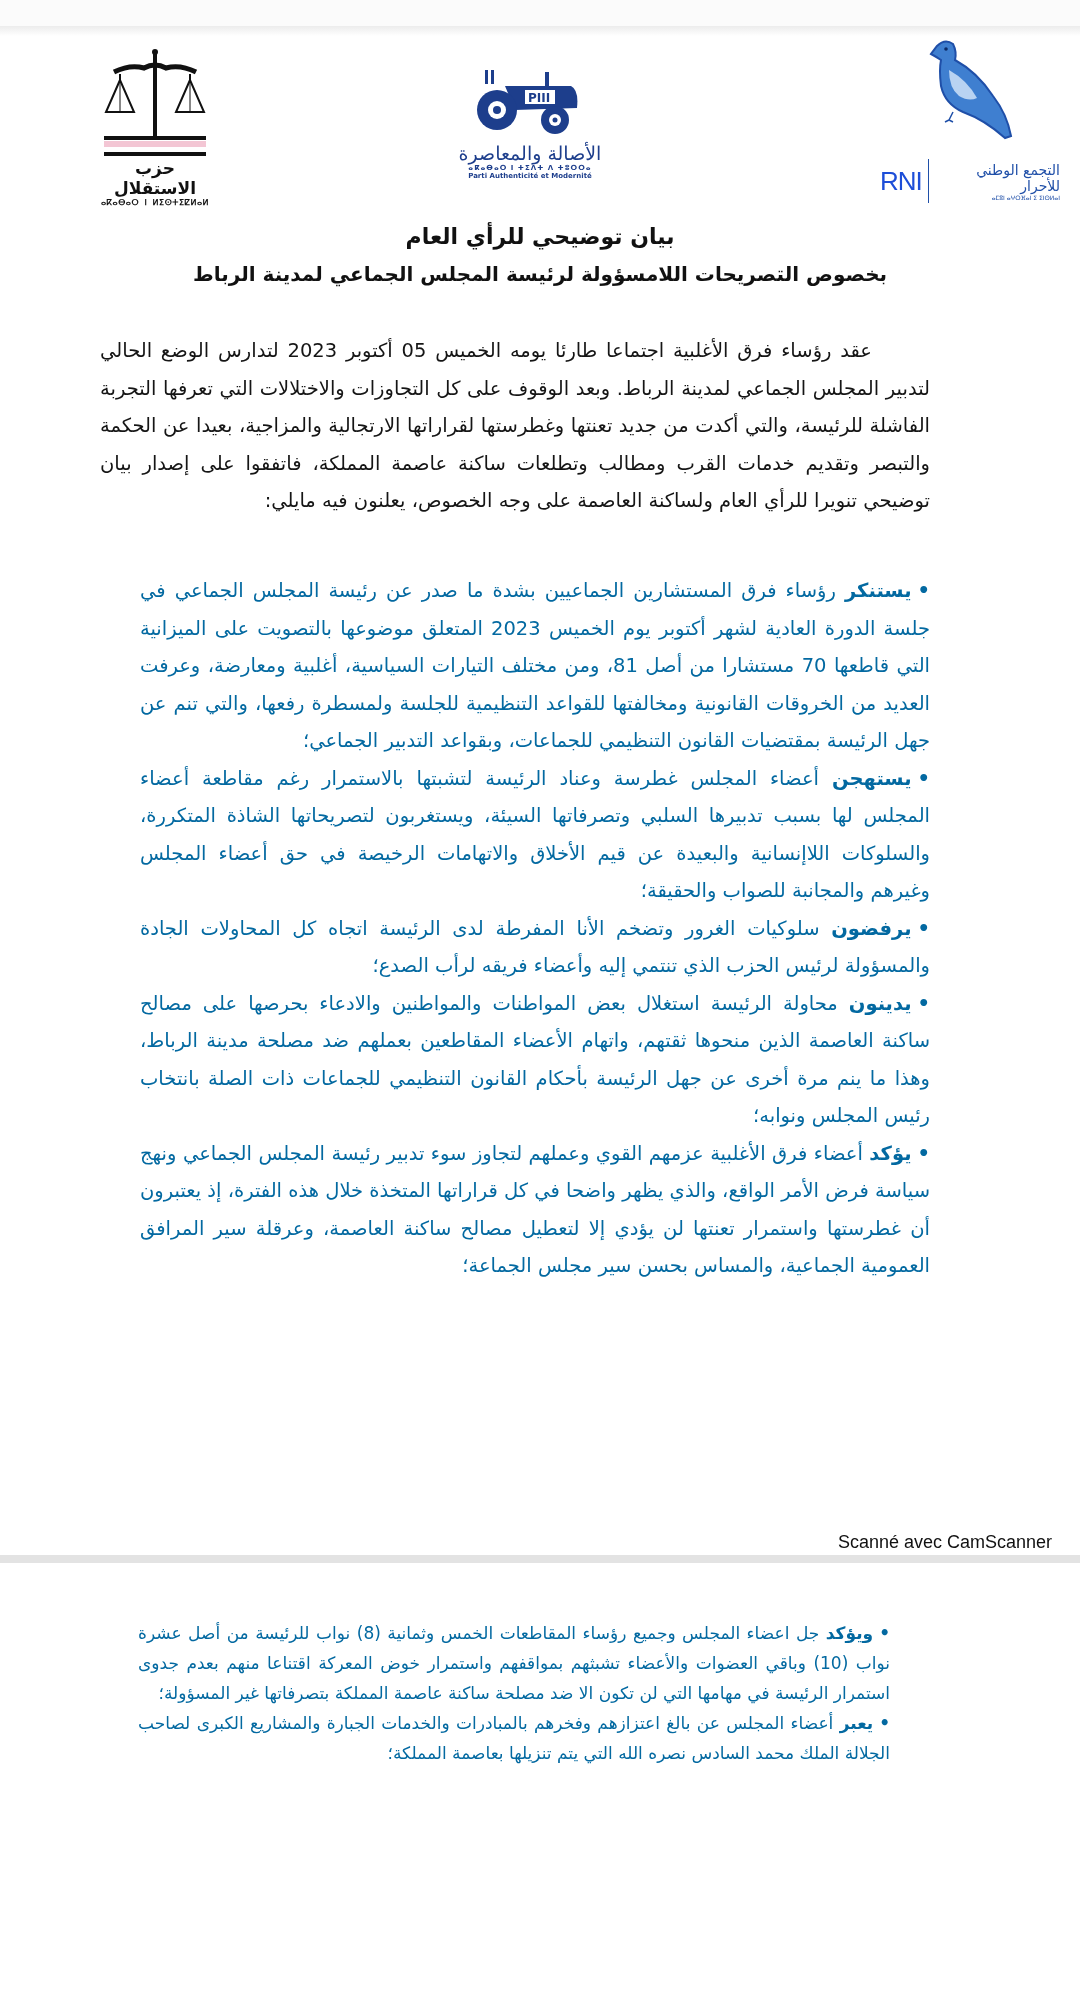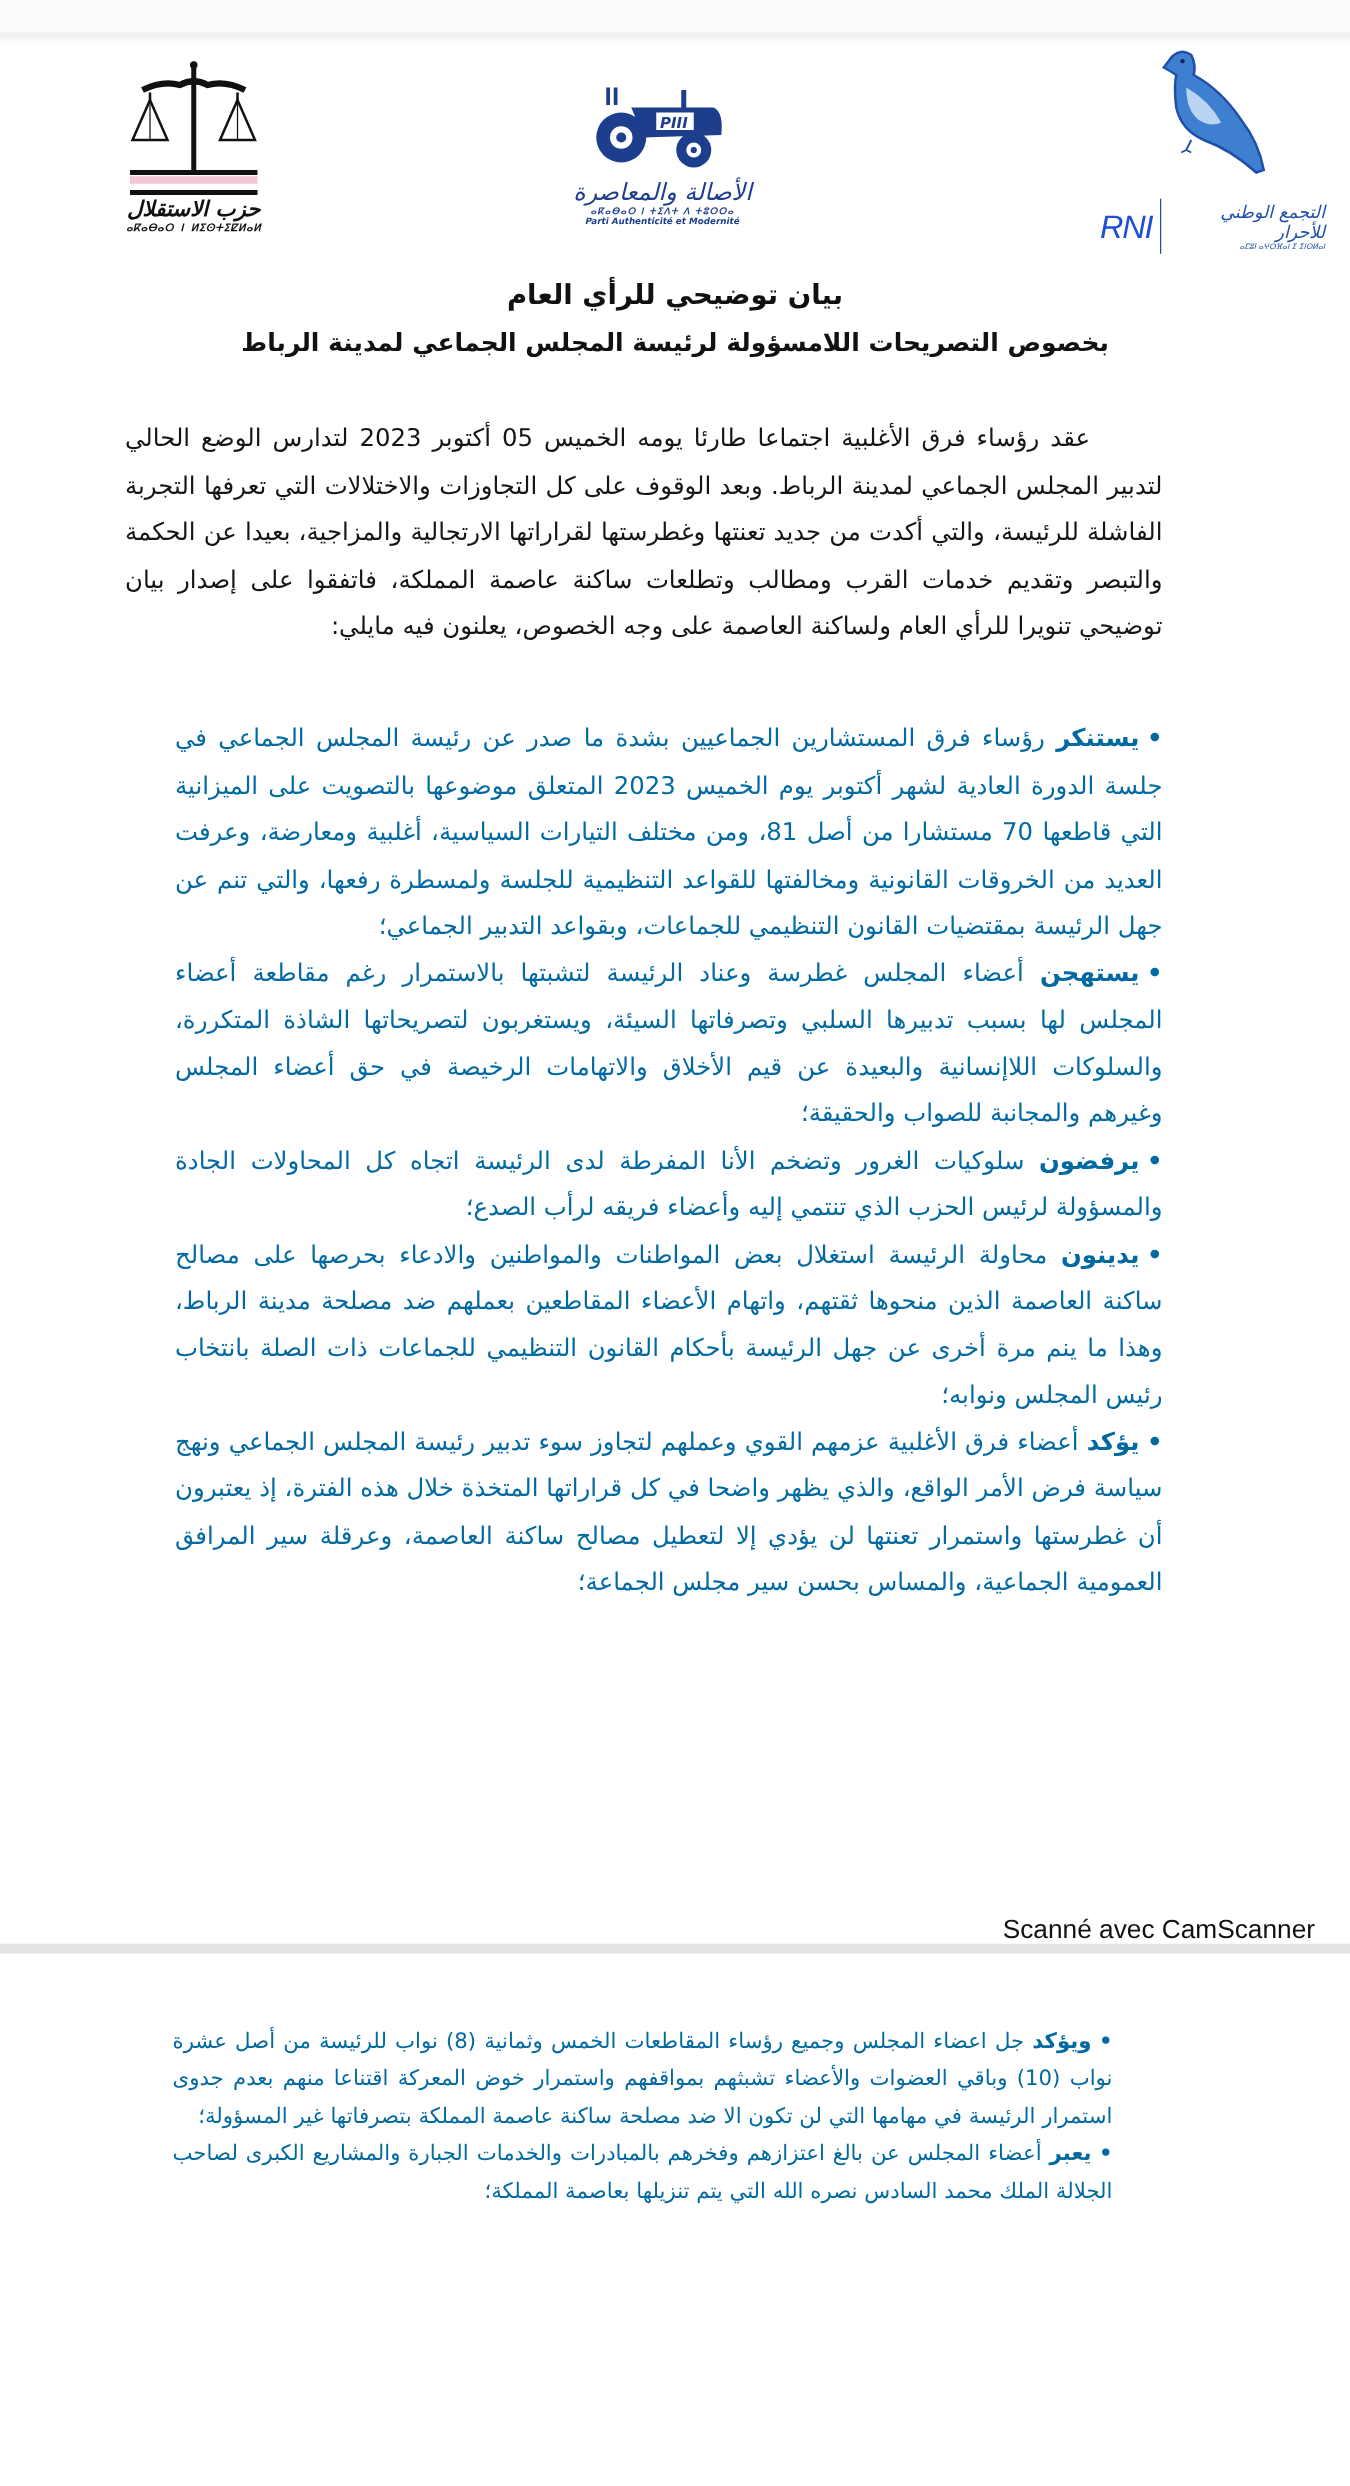--- a/index.html
+++ b/index.html
@@ -9,21 +9,21 @@
   .top-strip { position: absolute; left: 0; top: 0; width: 1080px; height: 28px; background: #fbfbfb; }
   .top-shadow { position: absolute; left: 0; top: 26px; width: 1080px; height: 10px;
     background: linear-gradient(#ececec, #ffffff); }
 
   .page { position: absolute; left: 0; width: 1080px; background: #fff; }
   .page-1 { top: 36px; height: 1519px; }
   .page-2 { top: 1563px; height: 426px; }
   .divider { position: absolute; left: 0; top: 1555px; width: 1080px; height: 8px; background: #e3e3e3; }
 
   
-  .logo { position: absolute; text-align: center; font-style: italic; }
+  .logo { position: absolute; text-align: center; }
   .logo-istiqlal { left: 95px; top: 12px; width: 120px; }
   .logo-pam { left: 455px; top: 32px; width: 150px; }
   .logo-rni { left: 880px; top: 0px; width: 180px; }
 
   .istiqlal-name { font-family: "DejaVu Sans", sans-serif; font-weight: bold; font-size: 17px; direction: rtl; margin-top: 2px; }
   .istiqlal-latin { font-family: "DejaVu Sans Mono", monospace; font-size: 8px; font-weight: bold; letter-spacing: 0.5px; }
 
   .pam-name { font-family: "DejaVu Serif", serif; font-size: 19px; color: #1d3e8c; direction: rtl; margin-top: 0px; }
   .pam-tifinagh { font-size: 7px; color: #1d3e8c; font-weight: bold; letter-spacing: 1px; }
   .pam-fr { font-size: 7px; color: #1d3e8c; font-weight: bold; }
@@ -46,21 +46,21 @@
     font-family: "DejaVu Sans", sans-serif; font-size: 19.5px; line-height: 37.5px; color: #151515; }
   .intro { top: 296px; text-indent: 58px; }
 
   .bullets { position: absolute; left: 100px; width: 830px; direction: rtl; top: 536px; }
   .bullet { display: block; text-align: justify; font-family: "DejaVu Sans", sans-serif;
     font-size: 19.5px; line-height: 37.5px; color: #0369a1; margin-bottom: 0px; margin-left: 40px; }
   .bullet .dot { font-weight: bold; margin-left: 6px; }
   .bullet .lead { font-weight: bold; }
 
   .scan-mark { position: absolute; right: 28px; top: 1496px; font-family: "Liberation Sans", sans-serif;
-    font-size: 21px; color: #111; }
+    font-size: 18px; color: #111; }
 
   .bullets-2 { position: absolute; left: 98px; width: 792px; direction: rtl; top: 1618px; }
   .bullets-2 .bullet { font-size: 17px; line-height: 30px; }
 </style>
 </head>
 <body>
 
 <div class="top-strip"></div>
 <div class="top-shadow"></div>
 

